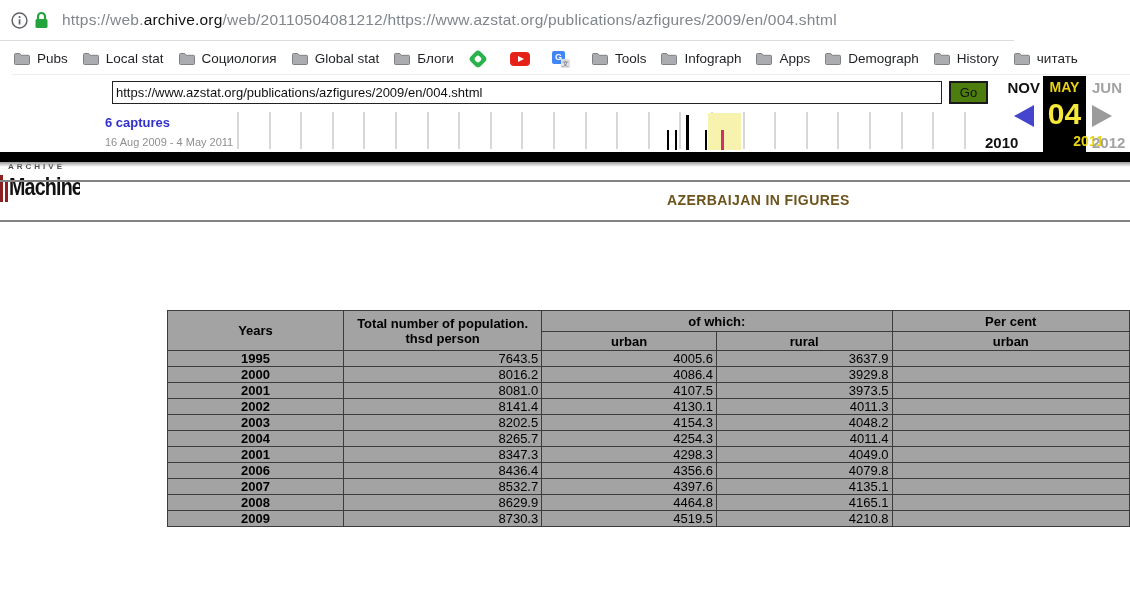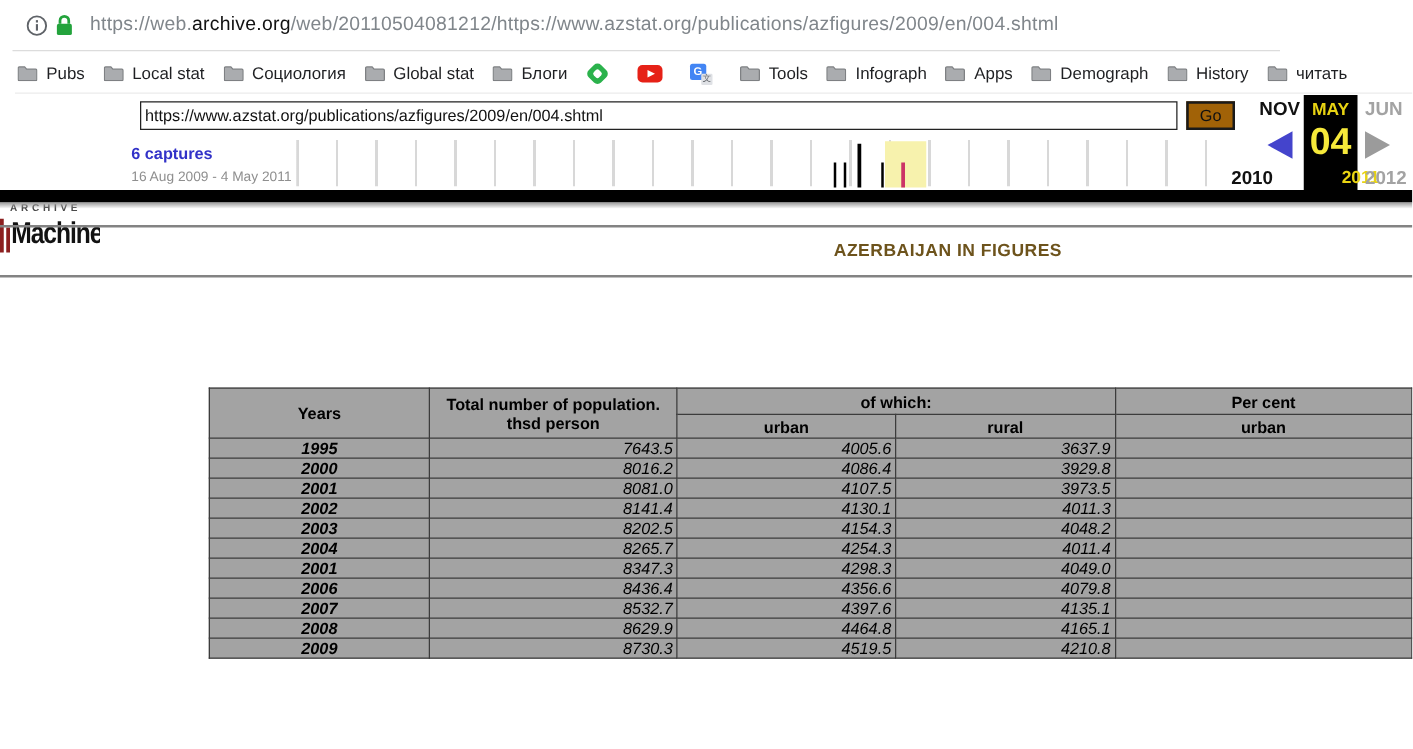--- a/index.html
+++ b/index.html
@@ -2,21 +2,21 @@
 <html><head>
 <meta charset="utf-8">
 <style>
   * { margin:0; padding:0; box-sizing:border-box; }
   html,body { background:#fff; }
   body { font-family:"Liberation Sans", sans-serif; }
   #screen { position:relative; width:1130px; height:599px; overflow:hidden; background:#fff; }
   .abs { position:absolute; }
 
   
-  #addr-bar { left:0; top:0; width:1014px; height:41px; background:#fff; border-bottom:1px solid #dcdcdc;margin-left:10px; }
+  #addr-bar { left:0; top:0; width:1014px; height:41px; background:#fff; border-bottom:1px solid #dcdcdc; }
   #addr-info { left:11px; top:12px; }
   #addr-lock { left:34px; top:11px; }
   #addr-url { left:62px; top:11px; font-size:15.5px; color:#80868b; letter-spacing:.2px; white-space:nowrap; }
   #addr-url .domain { color:#111; }
 
   
   #bm-bar { left:0; top:42px; width:1130px; height:33px; background:#fff; border-bottom:1px solid #ececec;
             display:flex; align-items:center; padding-left:2px; overflow:hidden;margin-left:12px; }
   .bm-item { display:flex; align-items:center; margin-right:15px; cursor:pointer; flex:none; }
   .bm-icon { display:inline-flex; align-items:center; margin-right:7px; }
@@ -30,21 +30,21 @@
   .gt-shape .x { position:absolute; right:0; bottom:0; width:9px; height:9px; background:#dfe1e5; border-radius:1px; color:#5f6368; font-size:7px; line-height:9px; text-align:center; }
 
   
   #wb-bar { left:0; top:76px; width:1130px; height:76px; background:#fff; }
   #wb-logo { left:0; top:82px; width:80px; height:48px; overflow:hidden; }
   #wb-logo-line1 { position:absolute; left:8px; top:4px; font-size:8px; font-weight:bold; letter-spacing:3px; color:#4a4a4a; }
   #wb-logo-frag1 { position:absolute; left:0; top:17px; width:3px; height:27px; background:#8c1f1f; }
   #wb-logo-frag2 { position:absolute; left:5px; top:24px; width:3px; height:20px; background:#8c1f1f; }
   #wb-logo-line2 { position:absolute; left:9px; top:15px; font-size:24px; font-weight:bold; color:#121212; transform:scaleX(.82); transform-origin:left; letter-spacing:-1px; }
   #wb-url { left:112px; top:81px; width:830px; height:23px; border:1px solid #222; font-family:"Liberation Sans",sans-serif; font-size:13px; color:#111; padding:0 3px; background:#fff; }
-  #wb-go { left:949px; top:81px; width:39px; height:23px; border:2px solid #1a1a1a; background:#a16207; font-size:13px; color:#111; text-align:center; line-height:19px; cursor:pointer; }
+  #wb-go { left:949px; top:81px; width:39px; height:23px; border:2px solid #1a1a1a; background:#4d7c0f; font-size:13px; color:#111; text-align:center; line-height:19px; cursor:pointer; }
   #wb-captures { left:105px; top:115px; font-size:13px; font-weight:bold; color:#3232c8; cursor:pointer; }
   #wb-range { left:105px; top:136px; font-size:11px; color:#8f8f8f;text-align:right; }
   #wb-ticks { left:237px; top:112px; width:750px; height:37px;
       background:repeating-linear-gradient(90deg,#d8d8d8 0 2px, transparent 2px 31.6px); }
   .tl-highlight { position:absolute; top:113px; height:37px; background:#f7f2ad; }
   .tl-bar { position:absolute; top:130px; width:2px; height:20px; background:#000; cursor:pointer; }
   .tl-bar.tall { top:115px; height:35px; width:3px; }
   .tl-bar.current { width:3px; background:#cc3366; }
 
   
@@ -66,21 +66,21 @@
   .page-hr { left:0; width:1130px; height:2px; background:#838383; }
   #hr-1 { top:180px; } #hr-2 { top:220px; }
   #site-header { left:667px; top:192px; font-size:14px; font-weight:bold; letter-spacing:.4px; color:#6d531c; }
   #tbl-title { left:550px; top:276px; font-size:15px; font-weight:bold; color:#000; }
 
   #pop-table { position:absolute; left:167px; top:310px; border-collapse:collapse; table-layout:fixed; background:#a3a3a3; }
   #pop-table th, #pop-table td { border:1px solid #3c3c3c; font-size:13px; color:#000; overflow:hidden; white-space:nowrap; }
   #pop-table th { font-weight:bold; text-align:center; padding:1px 2px; }
   #pop-table tr.h1 th { height:21px; }
   #pop-table tr.h2 th { height:19px; }
-  #pop-table td { height:15px; padding:0 3px;font-style:italic; }
+  #pop-table td { height:15px; padding:0 3px; }
   td.c-year { text-align:center; font-weight:bold; }
   td.c-num  { text-align:right; }
 </style>
 </head>
 <body>
 
 <div id="screen">
 
   <div id="addr-bar" class="abs">
     <span id="addr-info" class="abs">

